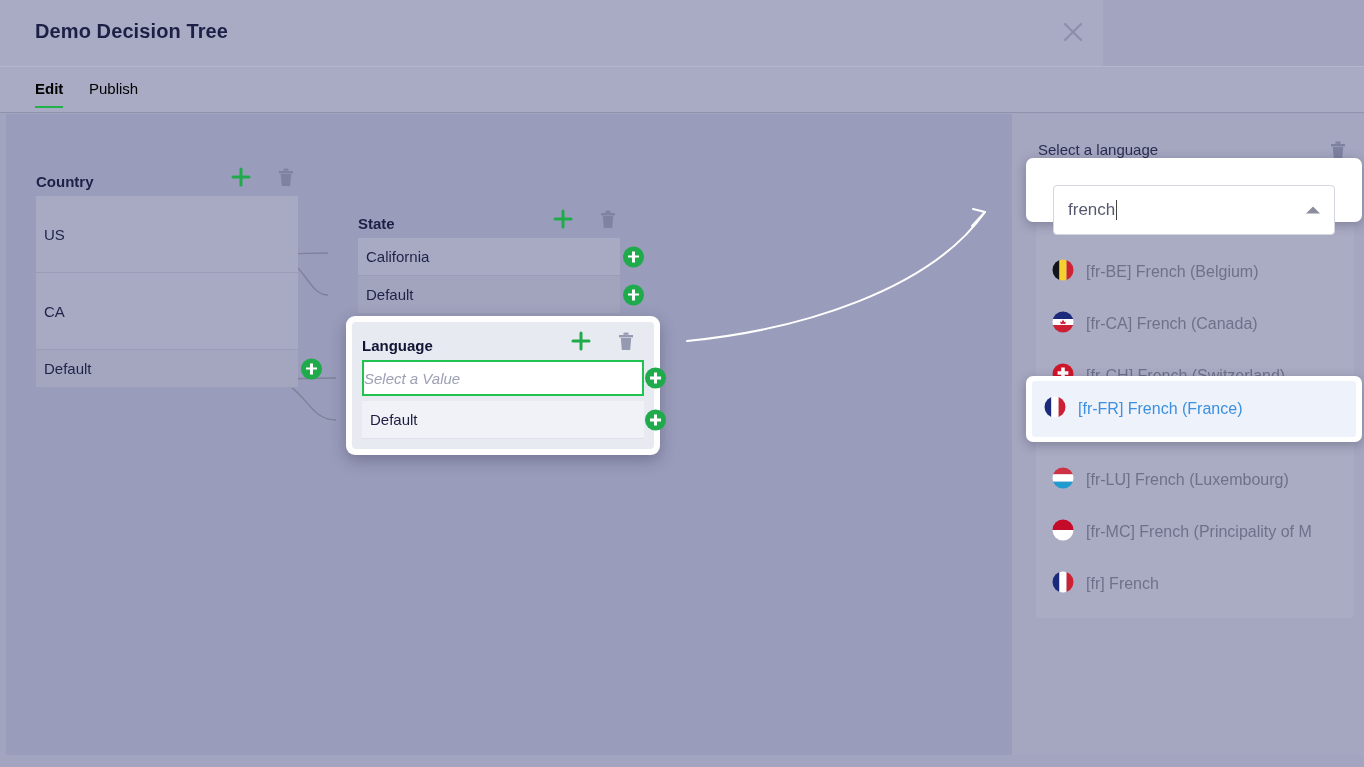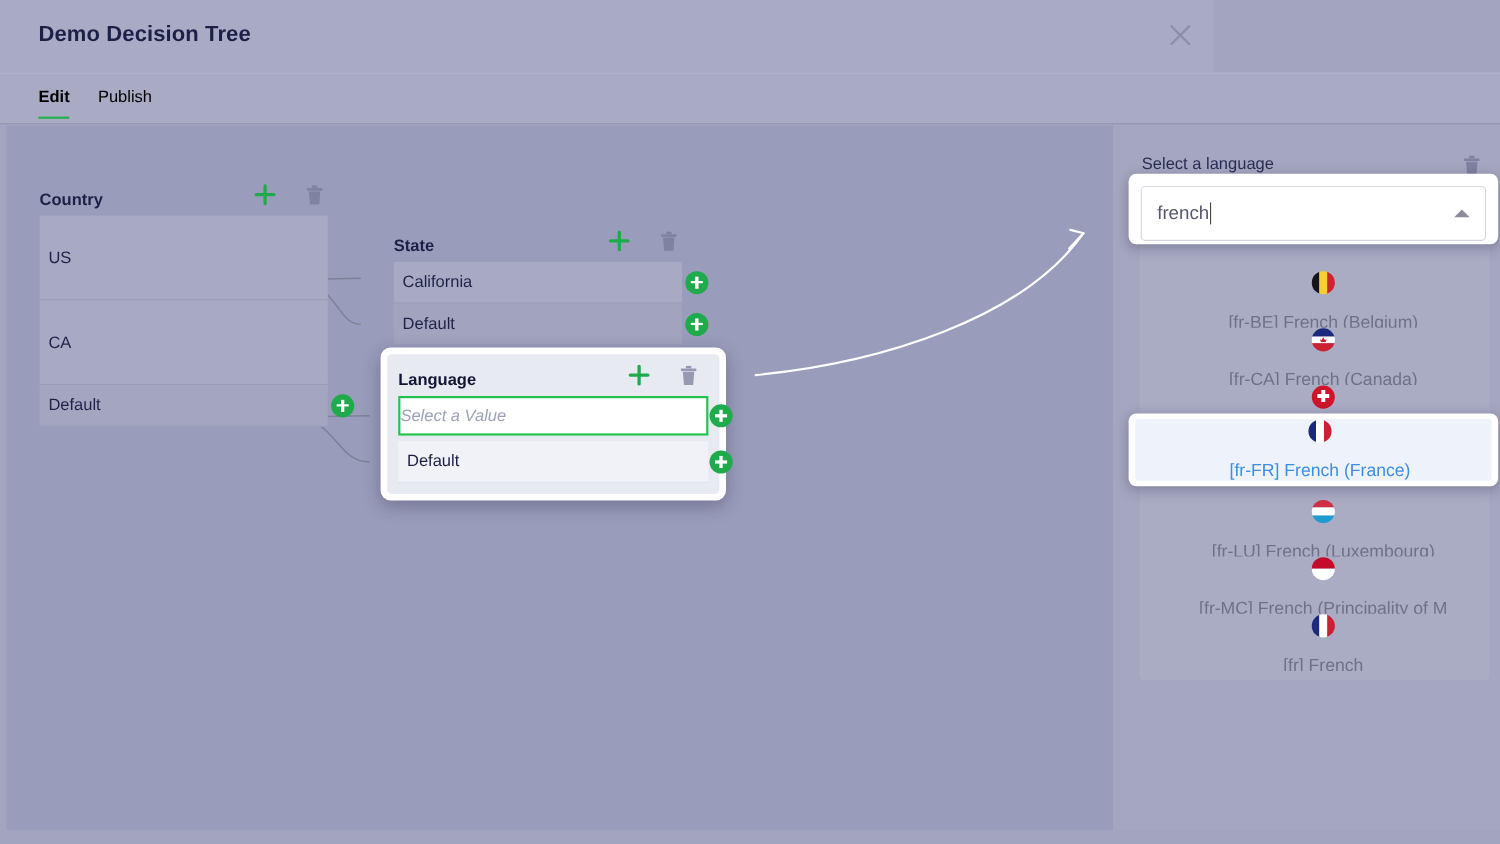--- a/index.html
+++ b/index.html
@@ -143,21 +143,21 @@
     font-size: 15px; color: #2a2d52;
   }
   .panel-trash { position: absolute; right: 18px; top: 27px; cursor: pointer; line-height: 0; }
 
   
   .spotlight-search {
     position: absolute; left: 14px; top: 44px; width: 336px; height: 64px;
     background: #ffffff;
     border-radius: 7px;
     box-shadow: 0 3px 12px rgba(25,27,52,.30);
-    padding: 11px;
+    padding: 27px;
   }
   .search-field {
     position: relative;
     height: 50px; width: 100%;
     background: #fff;
     border: 1px solid #d4d6df;
     border-radius: 4px;
     display: flex; align-items: center;
     padding: 0 14px;
     font-size: 17px; color: #55586e;
@@ -180,21 +180,20 @@
     border-radius: 4px;
     padding-top: 24px;
     padding-bottom: 8px;
   }
   .option {
     display: flex; align-items: center; gap: 12px;
     height: 52px; padding-left: 16px;
     font-size: 16px; color: #6e7189;
     white-space: nowrap; overflow: hidden;
     cursor: pointer;
-    flex-direction: column;
   }
   .option .flag { flex: 0 0 auto; }
 
   
   .spotlight-option {
     position: absolute; left: 14px; top: 262px; width: 336px; height: 66px;
     background: #ffffff; border-radius: 7px;
     box-shadow: 0 3px 12px rgba(25,27,52,.30);
     padding: 5px 6px;
   }

